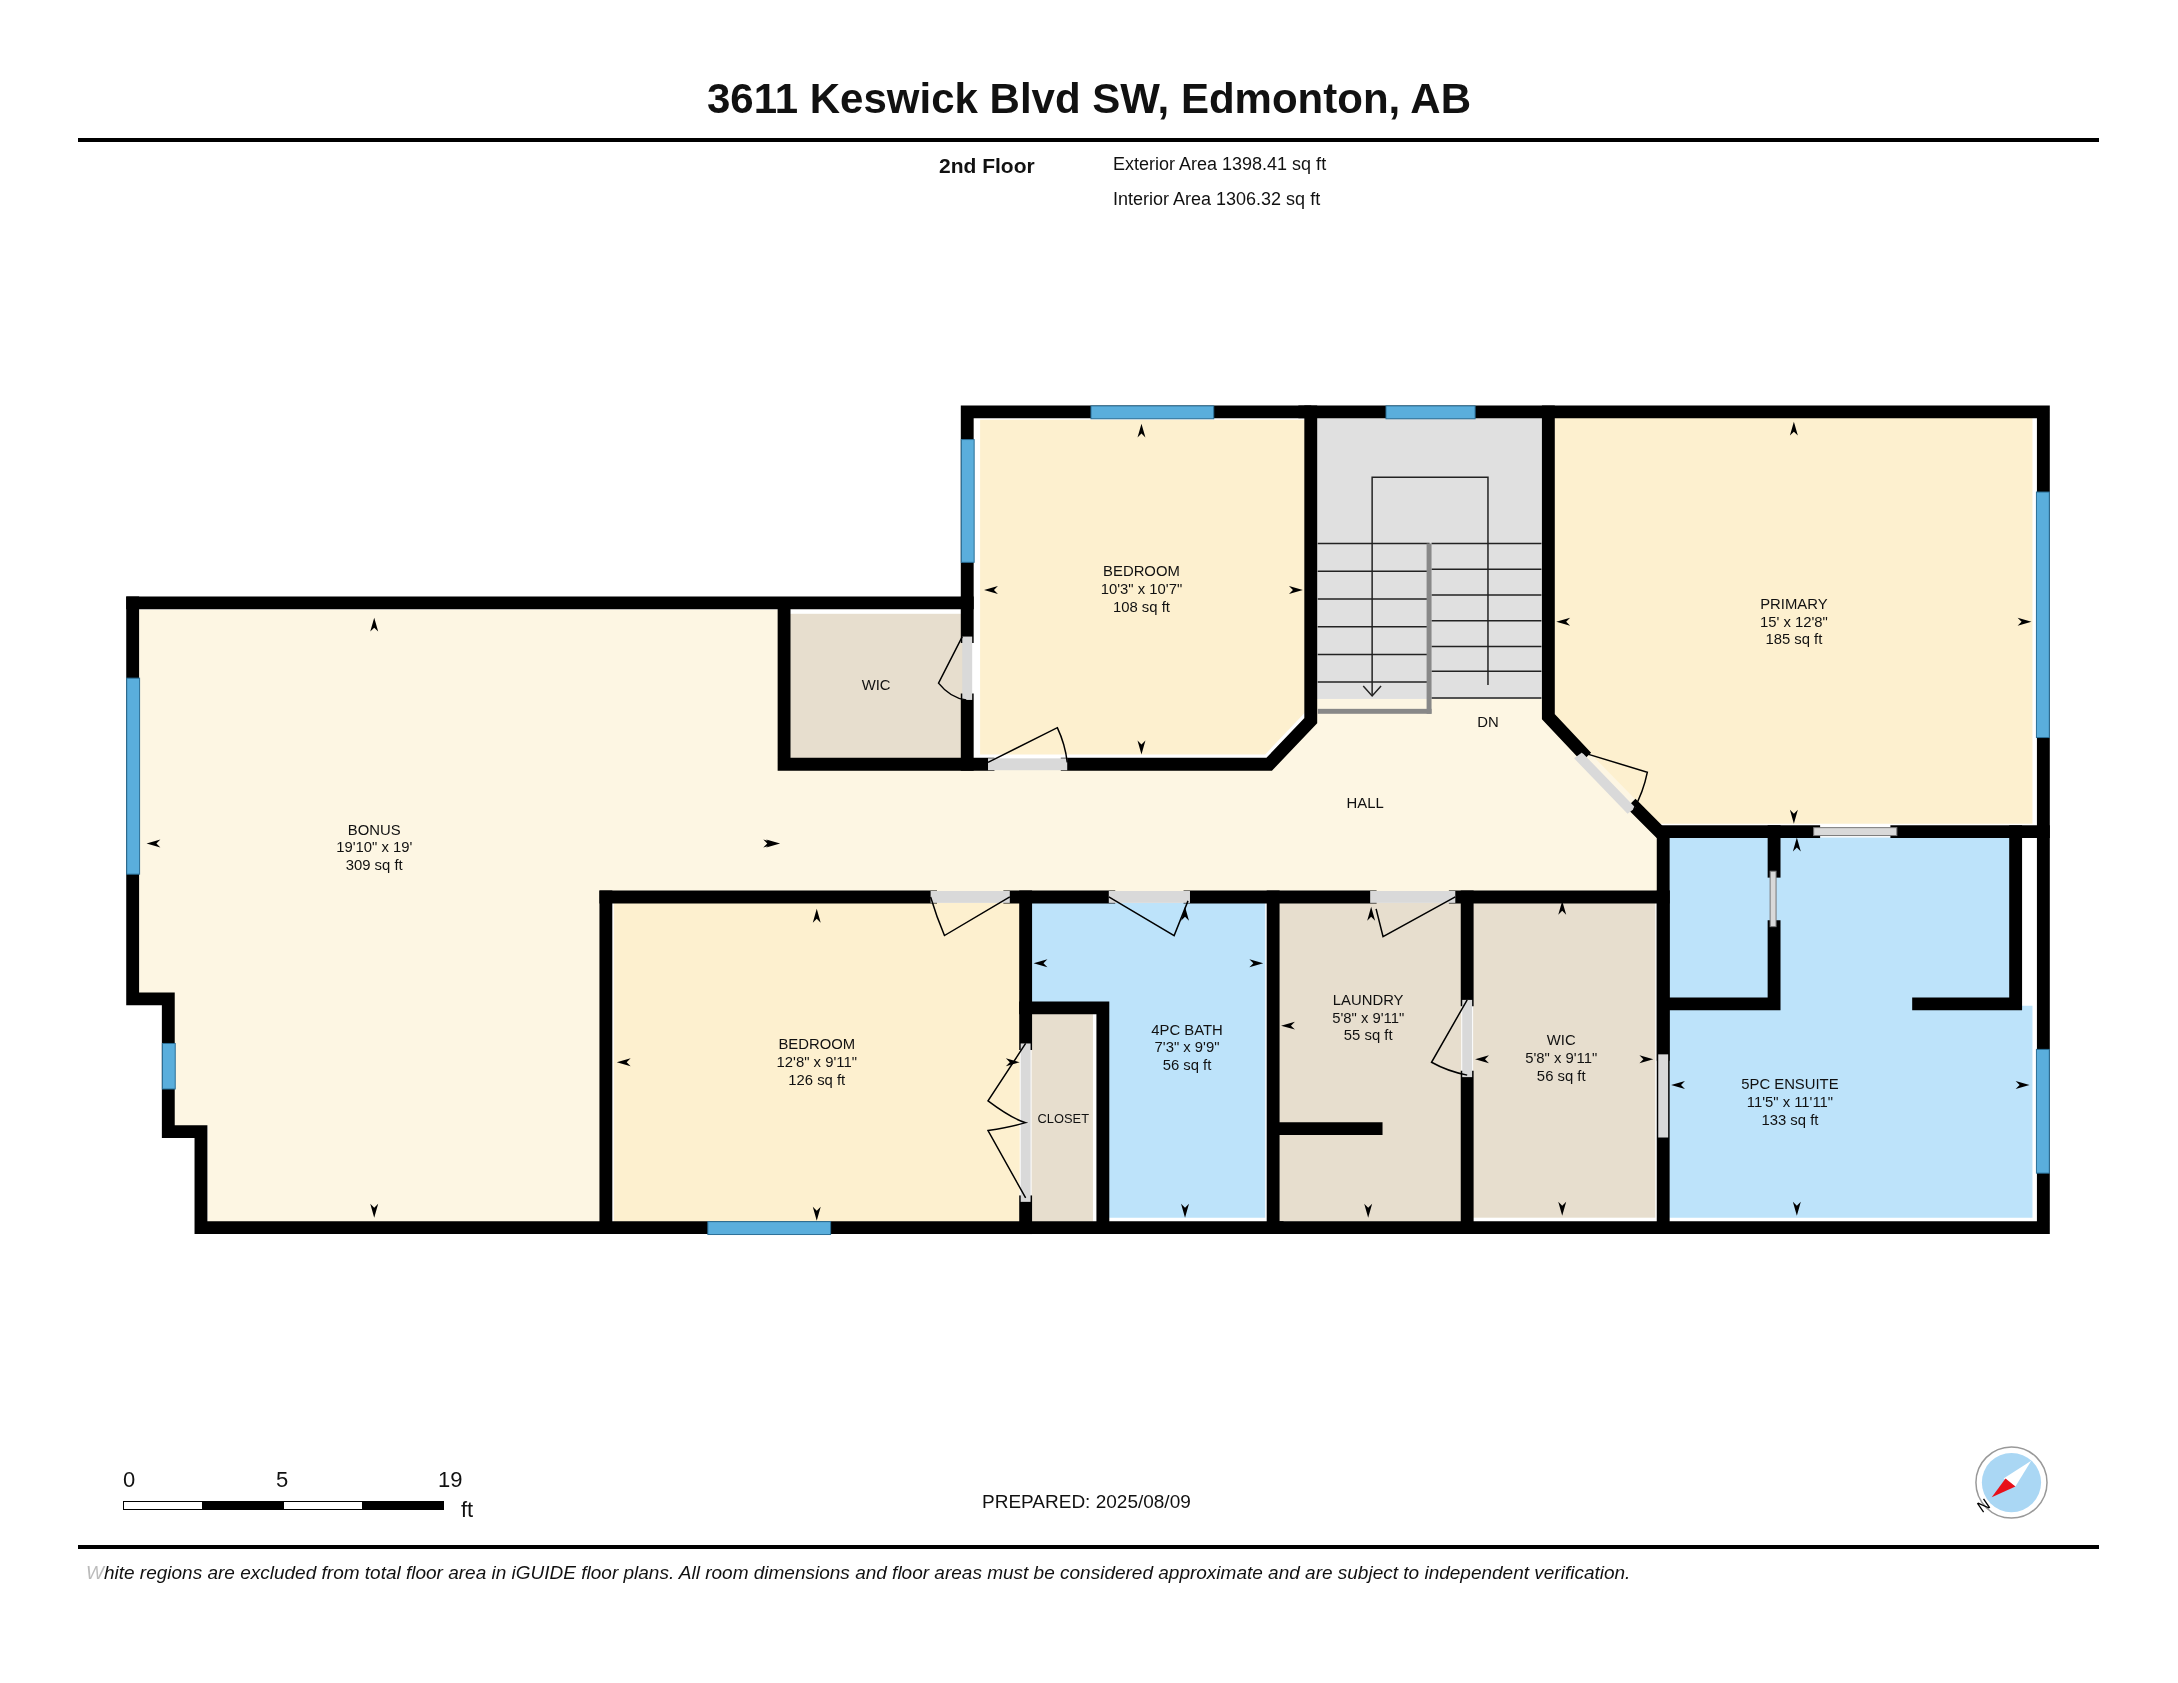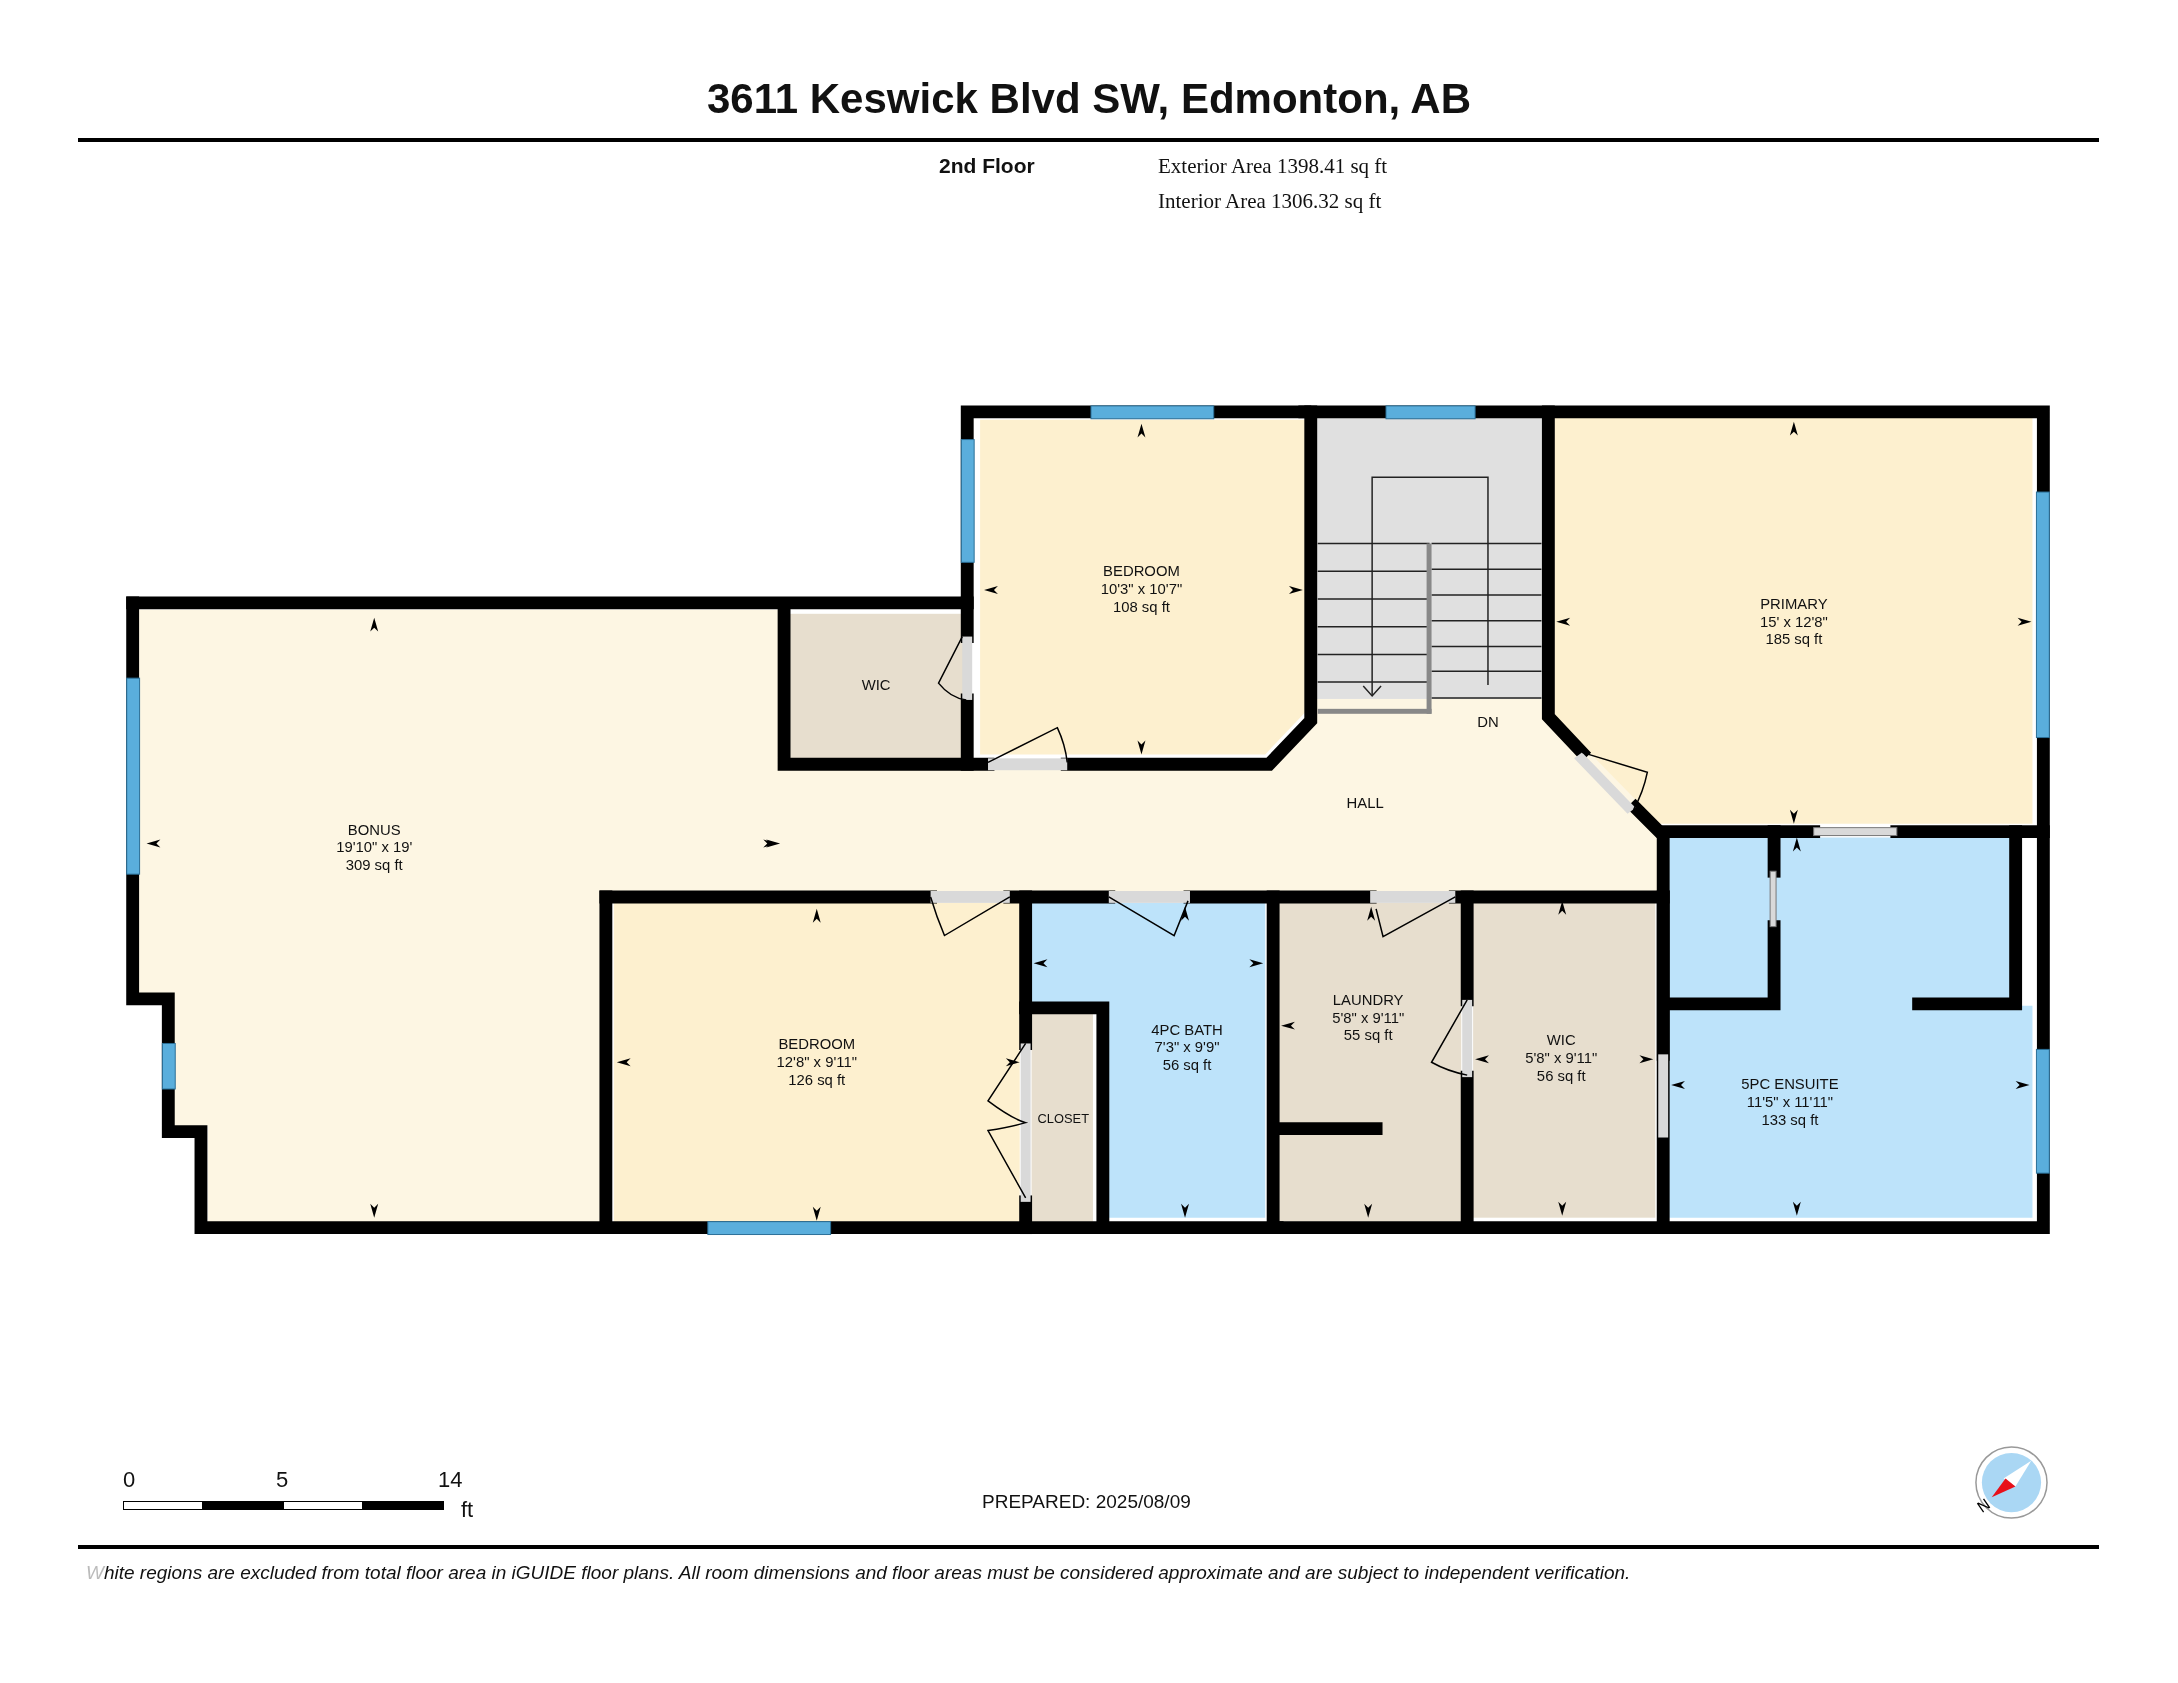--- a/index.html
+++ b/index.html
@@ -2,21 +2,21 @@
 <html><head>
 <meta charset="utf-8">
 <style>
   html, body { margin: 0; padding: 0; background: #ffffff; }
   body { width: 2178px; height: 1683px; position: relative; overflow: hidden; font-family: "Liberation Sans", sans-serif; color: #111; }
   .title { position: absolute; left: 0; width: 2178px; top: 75px; text-align: center; font-size: 42px; font-weight: bold; letter-spacing: 0px; }
   .rule { position: absolute; left: 78px; width: 2021px; height: 4px; background: #000; }
   .rule.top { top: 138px; }
   .rule.bottom { top: 1545px; }
   .floor-label { position: absolute; left: 939px; top: 154px; font-size: 21px; font-weight: bold; }
-  .area-line { position: absolute; left: 1158px; font-size: 21px; font-family: Liberation Serif, serif; }
+  .area-line { position: absolute; left: 1113px; font-size: 18px; }
   .area-line.ext { top: 154px; }
   .area-line.int { top: 189px; }
   svg.plan { position: absolute; left: 0; top: 0; }
   .room-label { font-family: "Liberation Sans", sans-serif; font-size: 15px; fill: #111; text-anchor: middle; }
   .scale { position: absolute; left: 123px; top: 1467px; }
   .scale-num { position: absolute; top: 0; font-size: 22px; }
   .scale-bar { position: absolute; top: 34px; height: 9px; border: 1px solid #000; box-sizing: border-box; }
   .scale-unit { position: absolute; left: 338px; top: 30px; font-size: 22px; text-align: right; }
   .prepared { position: absolute; left: 982px; top: 1491px; font-size: 19px; }
   .disclaimer { position: absolute; left: 86px; top: 1562px; font-size: 19px; color: #111; font-style: italic; }
@@ -231,21 +231,21 @@
 
     <text class="room-label" x="1808" y="1100">5PC ENSUITE</text>
     <text class="room-label" x="1808" y="1118">11'5" x 11'11"</text>
     <text class="room-label" x="1808" y="1136">133 sq ft</text>
   </g>
 </svg>
 
 <div class="scale">
   <span class="scale-num" style="left:0px">0</span>
   <span class="scale-num" style="left:153px">5</span>
-  <span class="scale-num" style="left:315px">14</span>
+  <span class="scale-num" style="left:315px">19</span>
   <div class="scale-bar" style="left:0; width:80px; background:#fff;"></div>
   <div class="scale-bar" style="left:79px; width:82px; background:#000;"></div>
   <div class="scale-bar" style="left:160px; width:80px; background:#fff;"></div>
   <div class="scale-bar" style="left:240px; width:81px; background:#000;"></div>
   <span class="scale-unit">ft</span>
 </div>
 
 <div class="prepared">PREPARED: 2025/08/09</div>
 
 <svg class="compass" viewBox="0 0 80 80" xmlns="http://www.w3.org/2000/svg">

